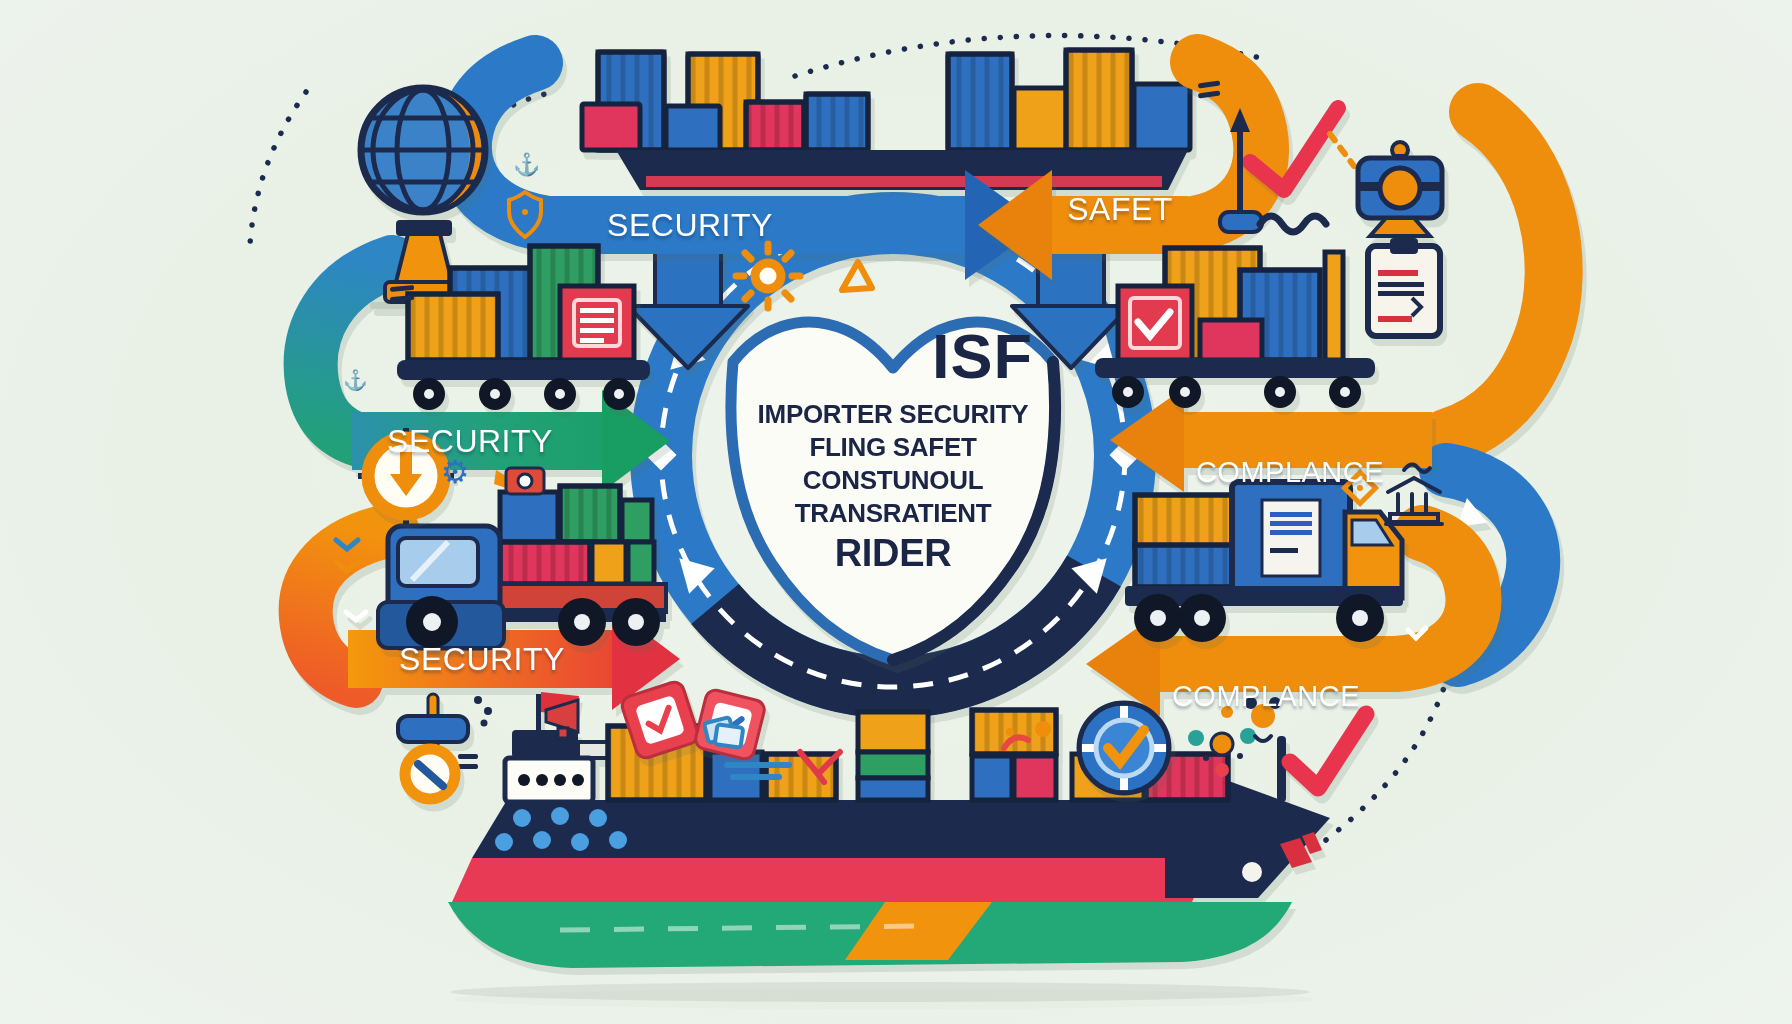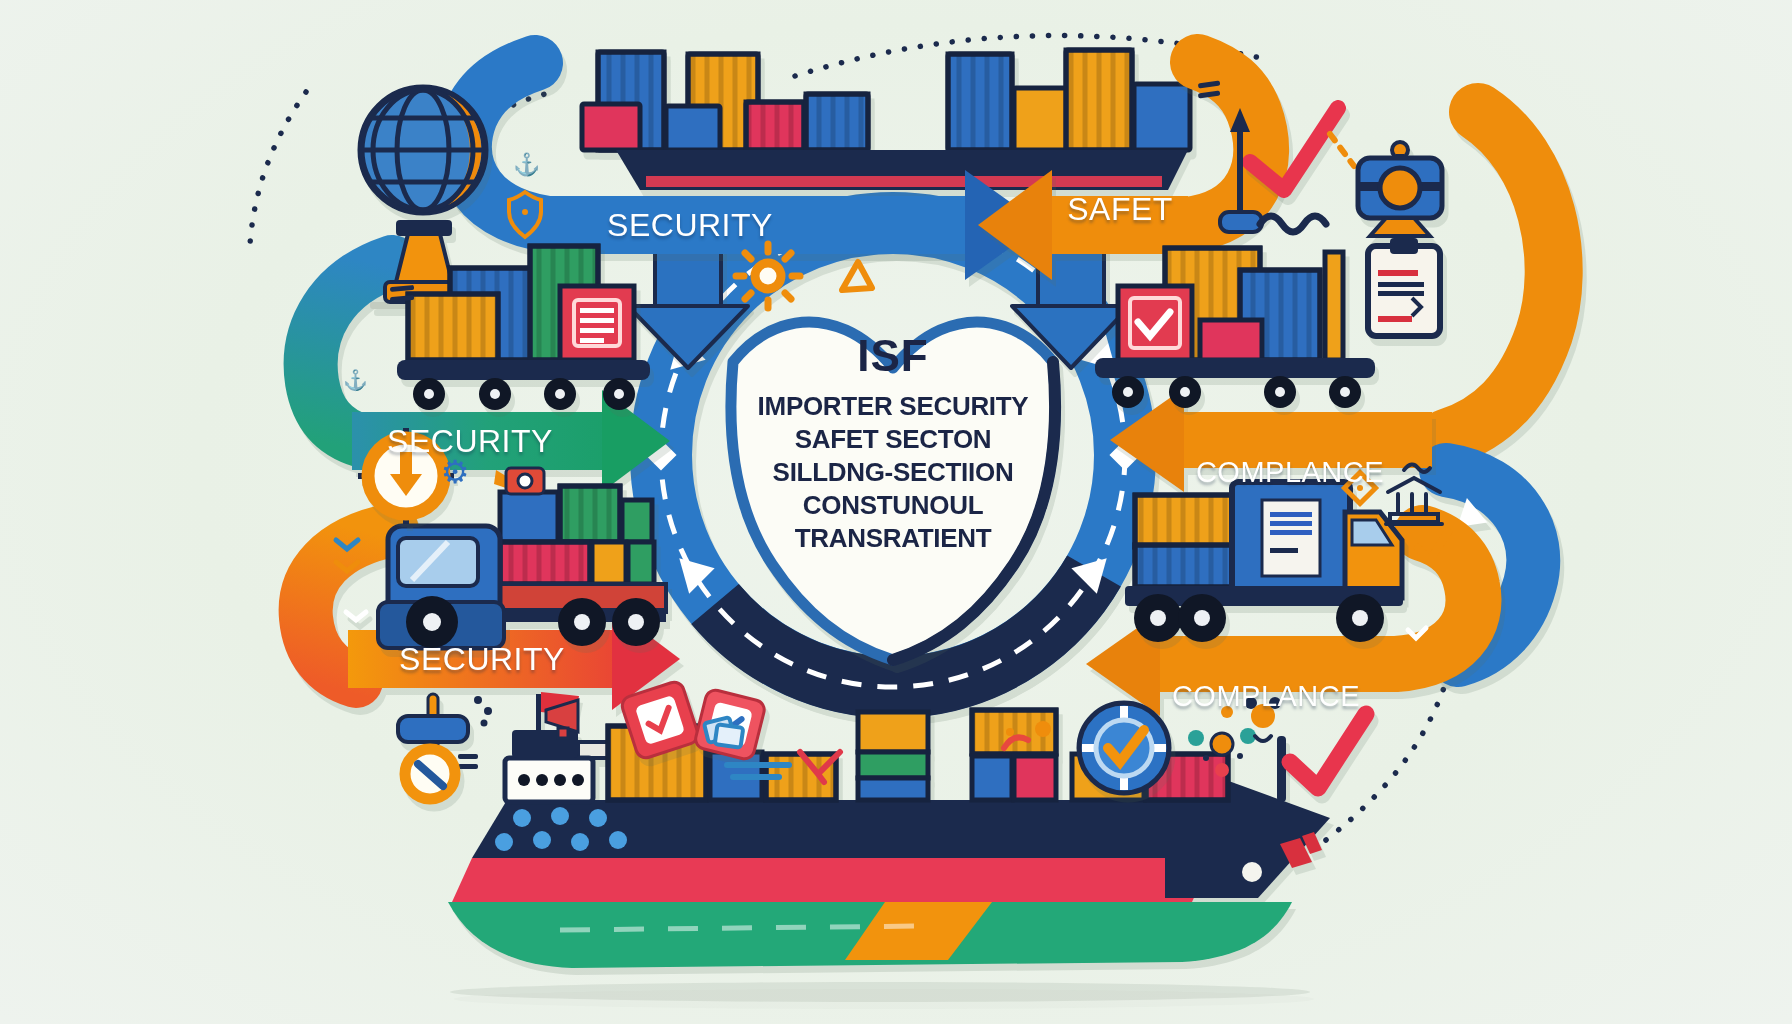--- a/index.html
+++ b/index.html
@@ -12,21 +12,21 @@
   .sh{filter:drop-shadow(4px 7px 0 rgba(90,110,95,.16));}
   .lbl{
     position:absolute;transform:translate(-50%,-50%);
     font-weight:normal;font-size:32px;color:#ffffff;letter-spacing:.5px;white-space:nowrap;
     text-shadow:0 3px 3px rgba(20,40,70,.35);
   }
   .lbl.sm{font-size:29px;margin-top:32px;}
   .shield-text{
     position:absolute;left:753px;top:326px;width:280px;text-align:center;color:#1b2546;
   }
-  .shield-acronym{font-size:44px;font-weight:bold;letter-spacing:1px;line-height:60px;margin-bottom:4px;}
+  .shield-acronym{font-size:63px;font-weight:bold;letter-spacing:1px;line-height:60px;margin-bottom:12px;text-align:right;}
   .shield-line{font-size:26px;font-weight:bold;line-height:33px;letter-spacing:-0.3px;}
   .shield-line.big{font-size:38px;line-height:46px;}
   .glyph{position:absolute;line-height:1;transform:translate(-50%,-50%);}
 </style>
 </head>
 <body>
 
 <div class="stage">
 
 <svg width="1792" height="1024" viewBox="0 0 1792 1024">
@@ -517,23 +517,23 @@
 <div class="lbl" style="left:690px;top:225px;">SECURITY</div>
 <div class="lbl" style="left:1120px;top:209px;">SAFET</div>
 <div class="lbl" style="left:470px;top:441px;">SECURITY</div>
 <div class="lbl" style="left:482px;top:659px;">SECURITY</div>
 <div class="lbl sm" style="left:1290px;top:440px;">COMPLANCE</div>
 <div class="lbl sm" style="left:1266px;top:664px;">COMPLANCE</div>
 
 <div class="shield-text">
   <div class="shield-acronym">ISF</div>
   <div class="shield-line">IMPORTER SECURITY</div>
-  <div class="shield-line">SAFET SECTON</div>
-  <div class="shield-line">SILLDNG-SECTIION</div>
+  <div class="shield-line">FLING SAFET</div>
   <div class="shield-line">CONSTUNOUL</div>
   <div class="shield-line">TRANSRATIENT</div>
+  <div class="shield-line big">RIDER</div>
 </div>
 
 <div class="glyph" style="left:455px;top:472px;font-size:32px;color:#2e6fc0;">⚙</div>
 <div class="glyph" style="left:527px;top:165px;font-size:22px;color:#ffffff;">⚓</div>
 <div class="glyph" style="left:356px;top:380px;font-size:20px;color:#ffffff;">⚓</div>
 
 </div>
 
 </body></html>

